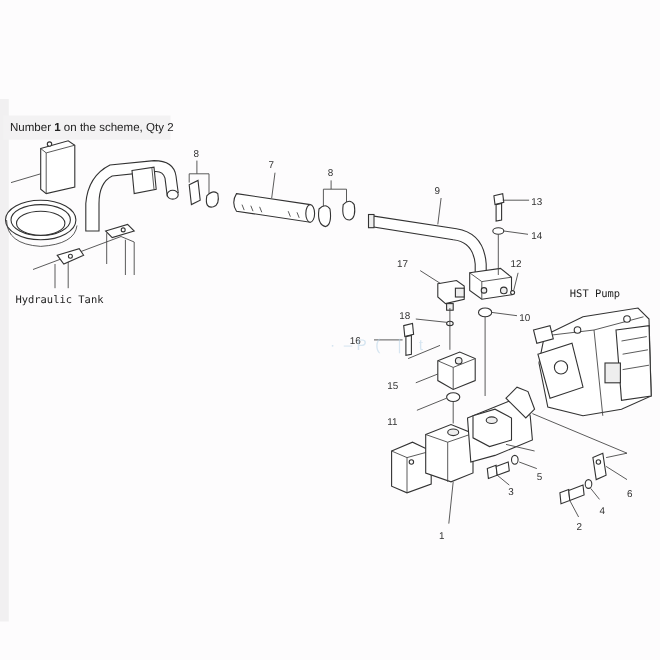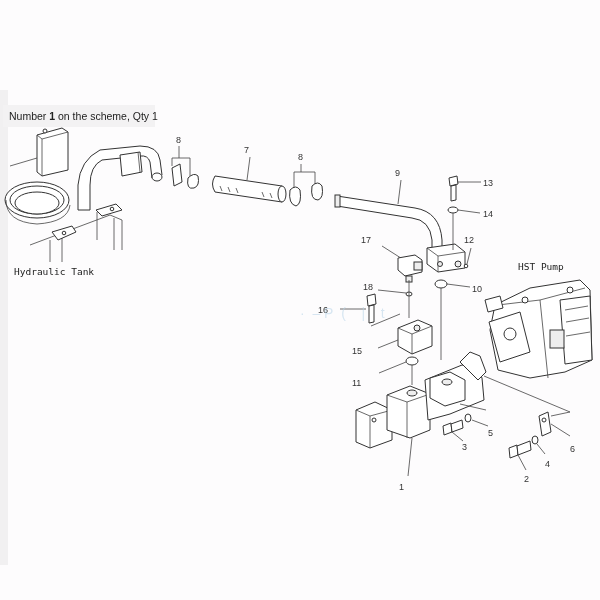--- a/index.html
+++ b/index.html
@@ -13,21 +13,21 @@
     .ln { stroke: #444; stroke-width: 0.8; fill: none; }
     .part { stroke: #333; stroke-width: 1; fill: #fff; }
     .partg { stroke: #333; stroke-width: 1; fill: #eee; }
     .wm { font-family: "Liberation Sans", sans-serif; font-size: 14px; fill: #b8d4e8; opacity: 0.55; }
   </style>
 </head>
 <body>
 
 <div class="left-strip"></div>
 
-<div class="caption"><span>Number </span><b>1</b><span> on the scheme, Qty 1</span></div>
+<div class="caption"><span>Number </span><b>1</b><span> on the scheme, Qty 2</span></div>
 
 <svg class="diagram" width="600" height="600" viewBox="0 0 600 600">
 
   <g>
 
     <path class="part" d="M37,135 L62,128 L68,132 L68,170 L42,176 L37,172 Z"></path>
     <path class="ln" d="M37,135 L42,139 L68,132 M42,139 L42,176"></path>
     <circle cx="45" cy="131" r="2" class="part"></circle>
     <path class="ln" d="M10,166 L37,158"></path>
 

